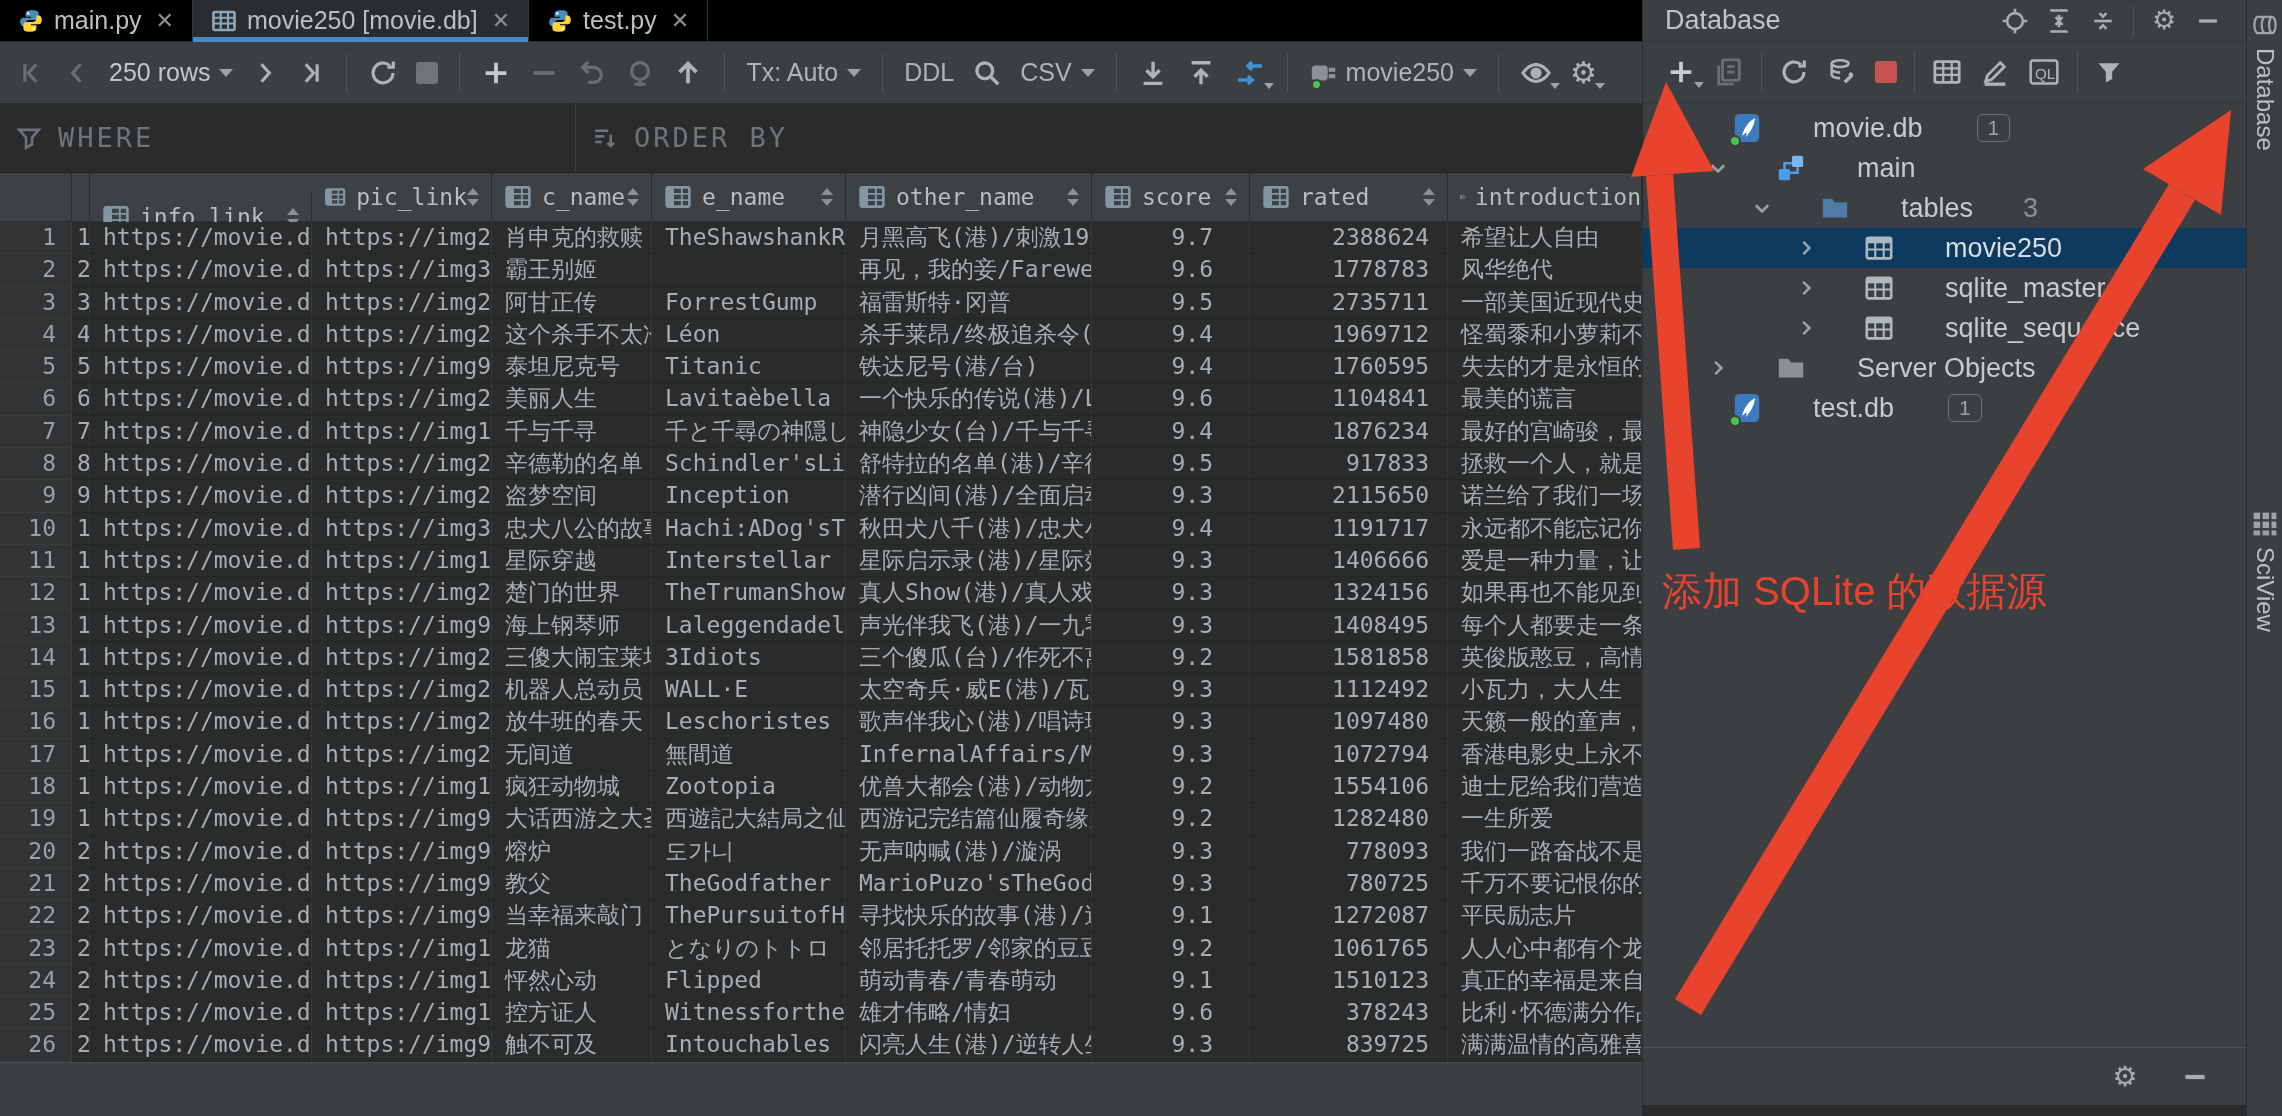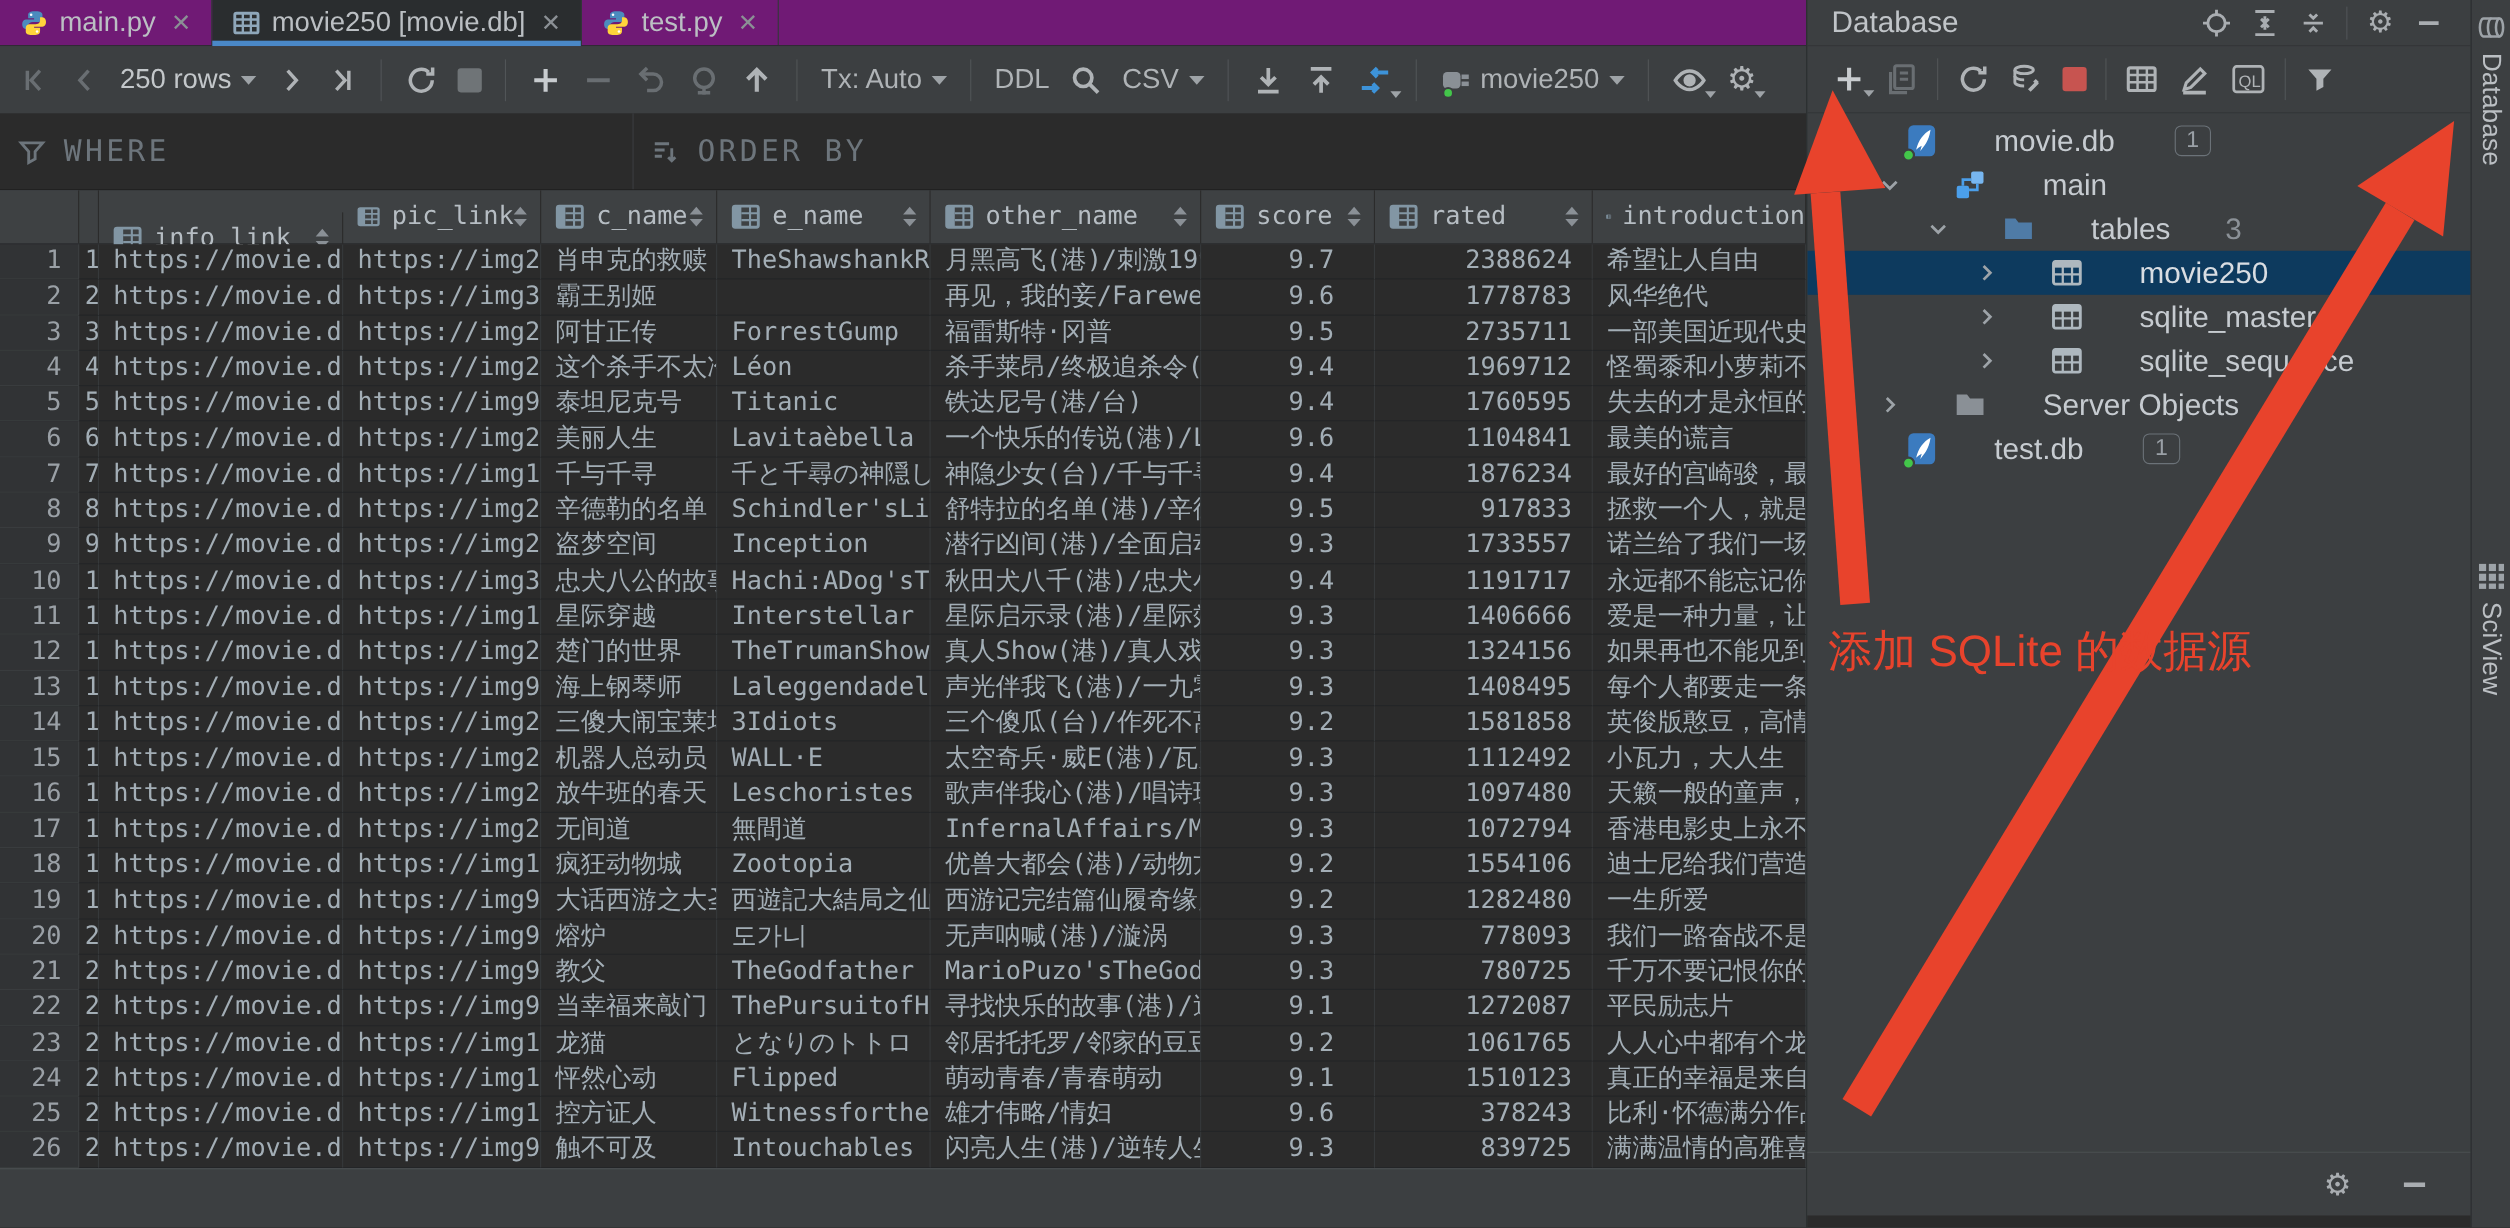--- a/index.html
+++ b/index.html
@@ -2,21 +2,21 @@
 <html><head>
 <meta charset="utf-8">
 <style>
   * { margin:0; padding:0; box-sizing:border-box; }
   html,body { width:2282px; height:1116px; overflow:hidden; background:#2b2b2b;
     font-family:"Liberation Sans", sans-serif; }
   .app { position:relative; width:2282px; height:1116px; background:#3c3f41; }
 
   
   .tabbar { position:absolute; left:0; top:0; width:1642px; height:42px;
-    background:#701a75; border-bottom:1px solid #2a2d2f; display:flex; align-items:stretch; }
+    background:#000000; border-bottom:1px solid #2a2d2f; display:flex; align-items:stretch; }
   .tab { display:flex; align-items:center; gap:10px; padding:0 18px; color:#bbbfc3;
     font-size:25px; border-right:1px solid #343739; position:relative; cursor:default; }
   .tab.active { background:#2a2d2f; }
   .tab.active::after { content:""; position:absolute; left:0; right:0; bottom:-1px; height:5px; background:#4a88c7; }
   .tab .close { color:#8b9095; font-size:22px; margin-left:4px; }
   .tab svg { flex:0 0 auto; }
 
   
   .mtoolbar { position:absolute; left:0; top:42px; width:1642px; height:61px;
     background:#3c3f41; display:flex; align-items:center; padding:0 8px; }
@@ -471,21 +471,21 @@
       </div>
       <div class="trow">
         <div class="cell gcell" style="width: 72px;">9</div>
         <div class="cell" style="width: 18px; padding-left: 5px;">9</div>
         <div class="cell" style="width: 222px;">https://movie.douban…</div>
         <div class="cell" style="width: 180px;">https://img2.dou…</div>
         <div class="cell" style="width: 160px;">盗梦空间</div>
         <div class="cell" style="width: 194px;">Inception</div>
         <div class="cell" style="width: 246px;">潜行凶间(港)/全面启动(台)</div>
         <div class="cell num" style="width: 158px; padding-right: 36px;">9.3</div>
-        <div class="cell num" style="width: 198px; padding-right: 18px;">1733557</div>
+        <div class="cell num" style="width: 198px; padding-right: 18px;">2115650</div>
         <div class="cell" style="width: 194px;">诺兰给了我们一场无法盗取的梦</div>
       </div>
       <div class="trow">
         <div class="cell gcell" style="width: 72px;">10</div>
         <div class="cell" style="width: 18px; padding-left: 5px;">10</div>
         <div class="cell" style="width: 222px;">https://movie.douban…</div>
         <div class="cell" style="width: 180px;">https://img3.dou…</div>
         <div class="cell" style="width: 160px;">忠犬八公的故事</div>
         <div class="cell" style="width: 194px;">Hachi:ADog'sTale</div>
         <div class="cell" style="width: 246px;">秋田犬八千(港)/忠犬小八(台)</div>

